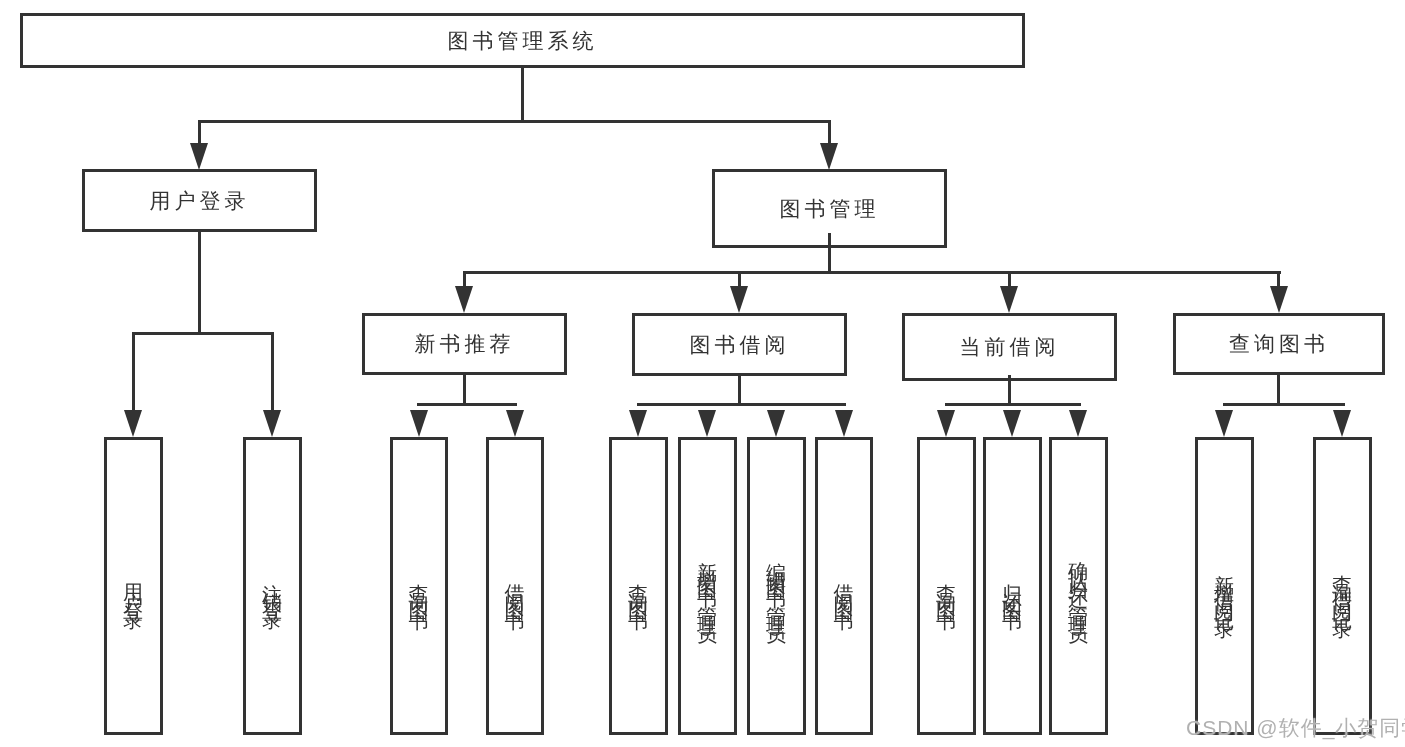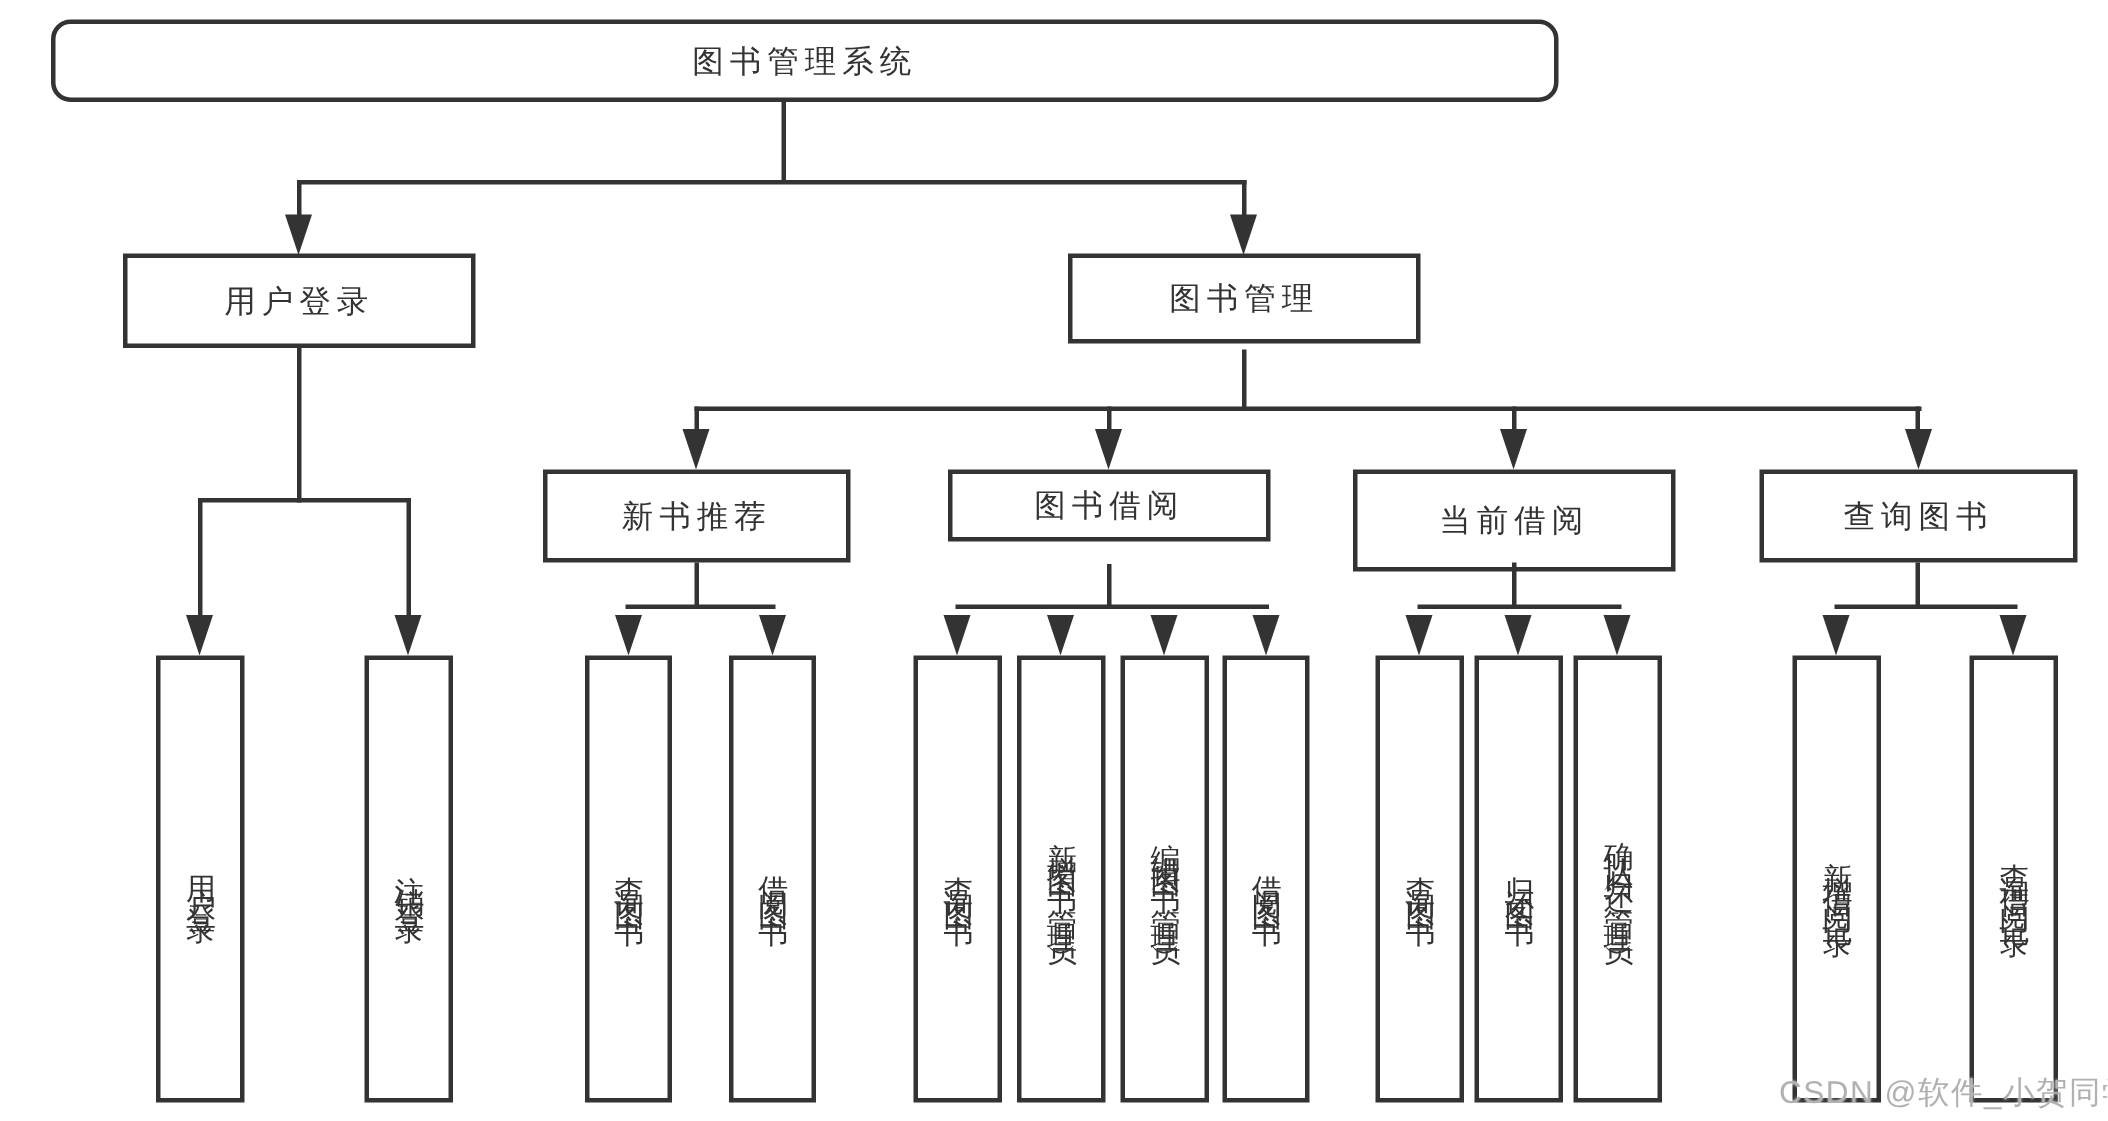--- a/index.html
+++ b/index.html
@@ -31,29 +31,29 @@
     position:absolute; left:1186px; top:714px; z-index:9;
     font-size:21px; color:#b1b1b1; letter-spacing:1px; white-space:nowrap;
     text-shadow:0 0 2px #ffffff;
   }
 </style>
 </head>
 <body>
 
 <div class="canvas">
 
-  <div class="box" style="left:34px; top:13px; width:1005px; height:55px;border-radius:13px;">图书管理系统</div>
+  <div class="box" style="left:20px; top:13px; width:1005px; height:55px;">图书管理系统</div>
 
   <div class="box" style="left:82px; top:169px; width:235px; height:63px;">用户登录</div>
 
-  <div class="box" style="left:712px; top:169px; width:235px; height:60px;">图书管理</div>
+  <div class="box" style="left:712px; top:169px; width:235px; height:79px;">图书管理</div>
 
   <div class="box" style="left:362px; top:313px; width:205px; height:62px;">新书推荐</div>
 
-  <div class="box" style="left:632px; top:313px; width:215px; height:48px;">图书借阅</div>
+  <div class="box" style="left:632px; top:313px; width:215px; height:63px;">图书借阅</div>
 
   <div class="box" style="left:902px; top:313px; width:215px; height:68px;">当前借阅</div>
 
   <div class="box" style="left:1173px; top:313px; width:212px; height:62px;">查询图书</div>
 
   <div class="vbox" style="left:104px;">
     <span>用户登录</span>
     </div>
   <div class="vbox" style="left:243px;">
     <span>注销登录</span>

